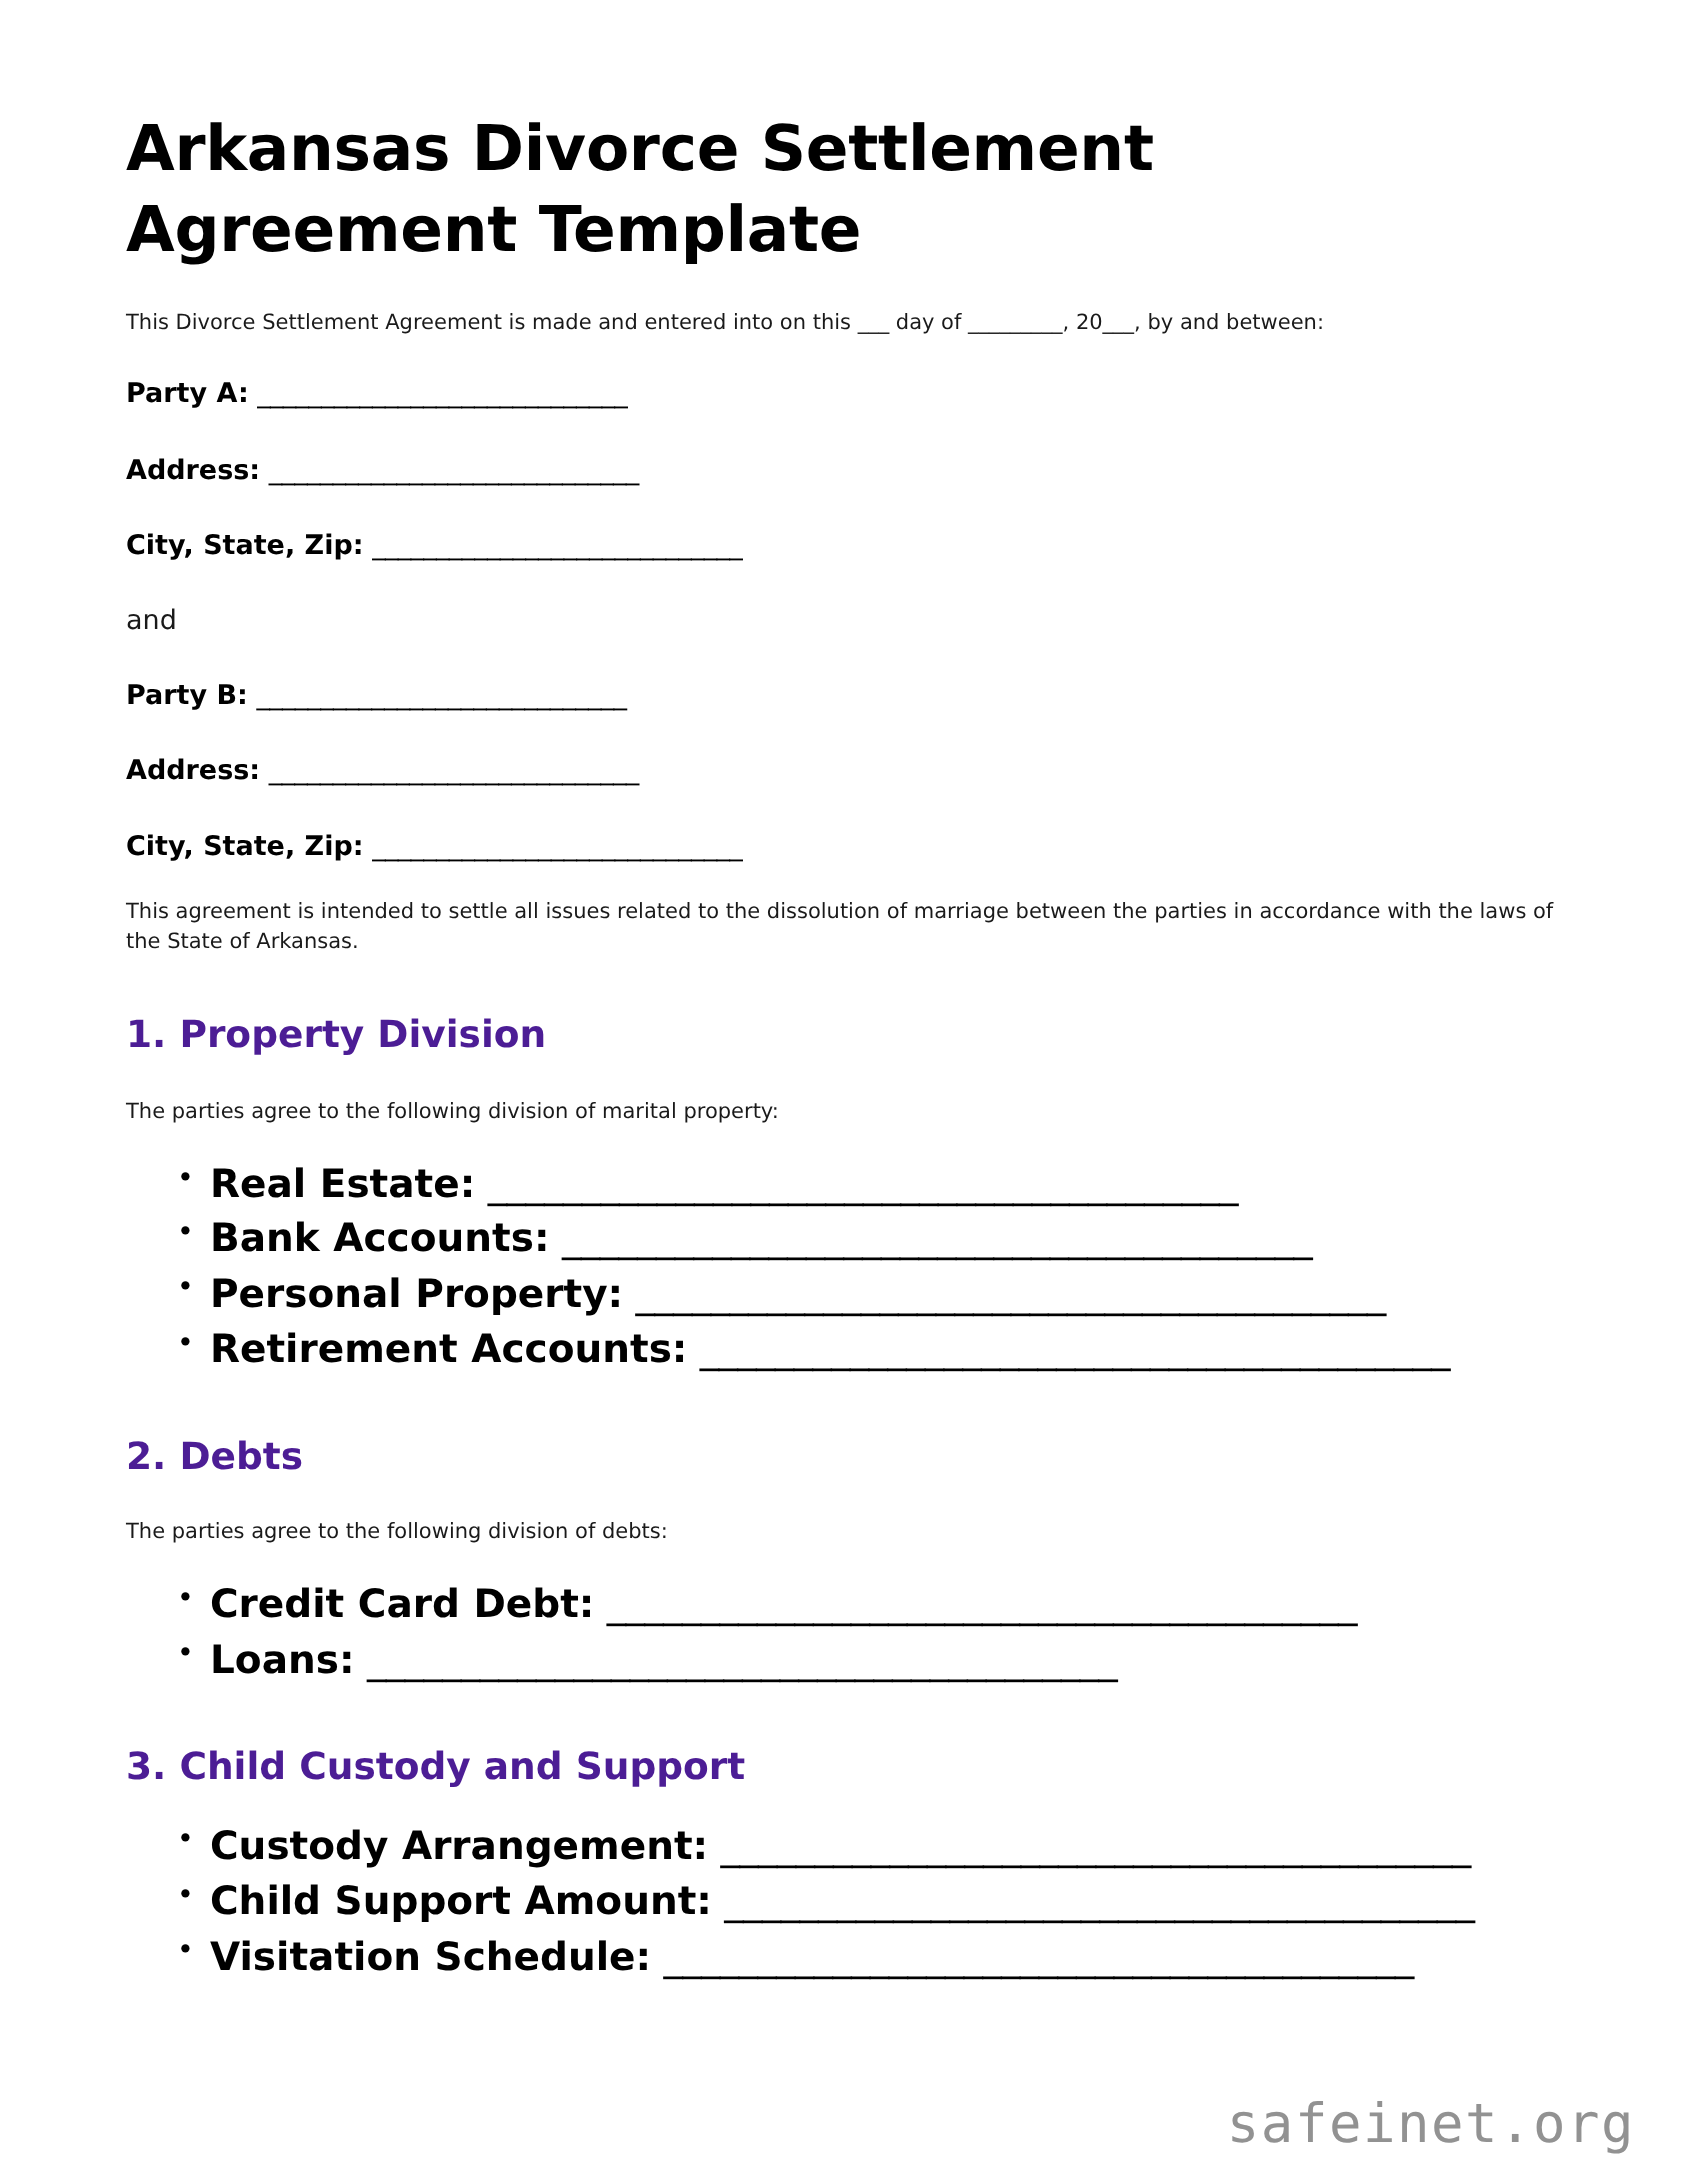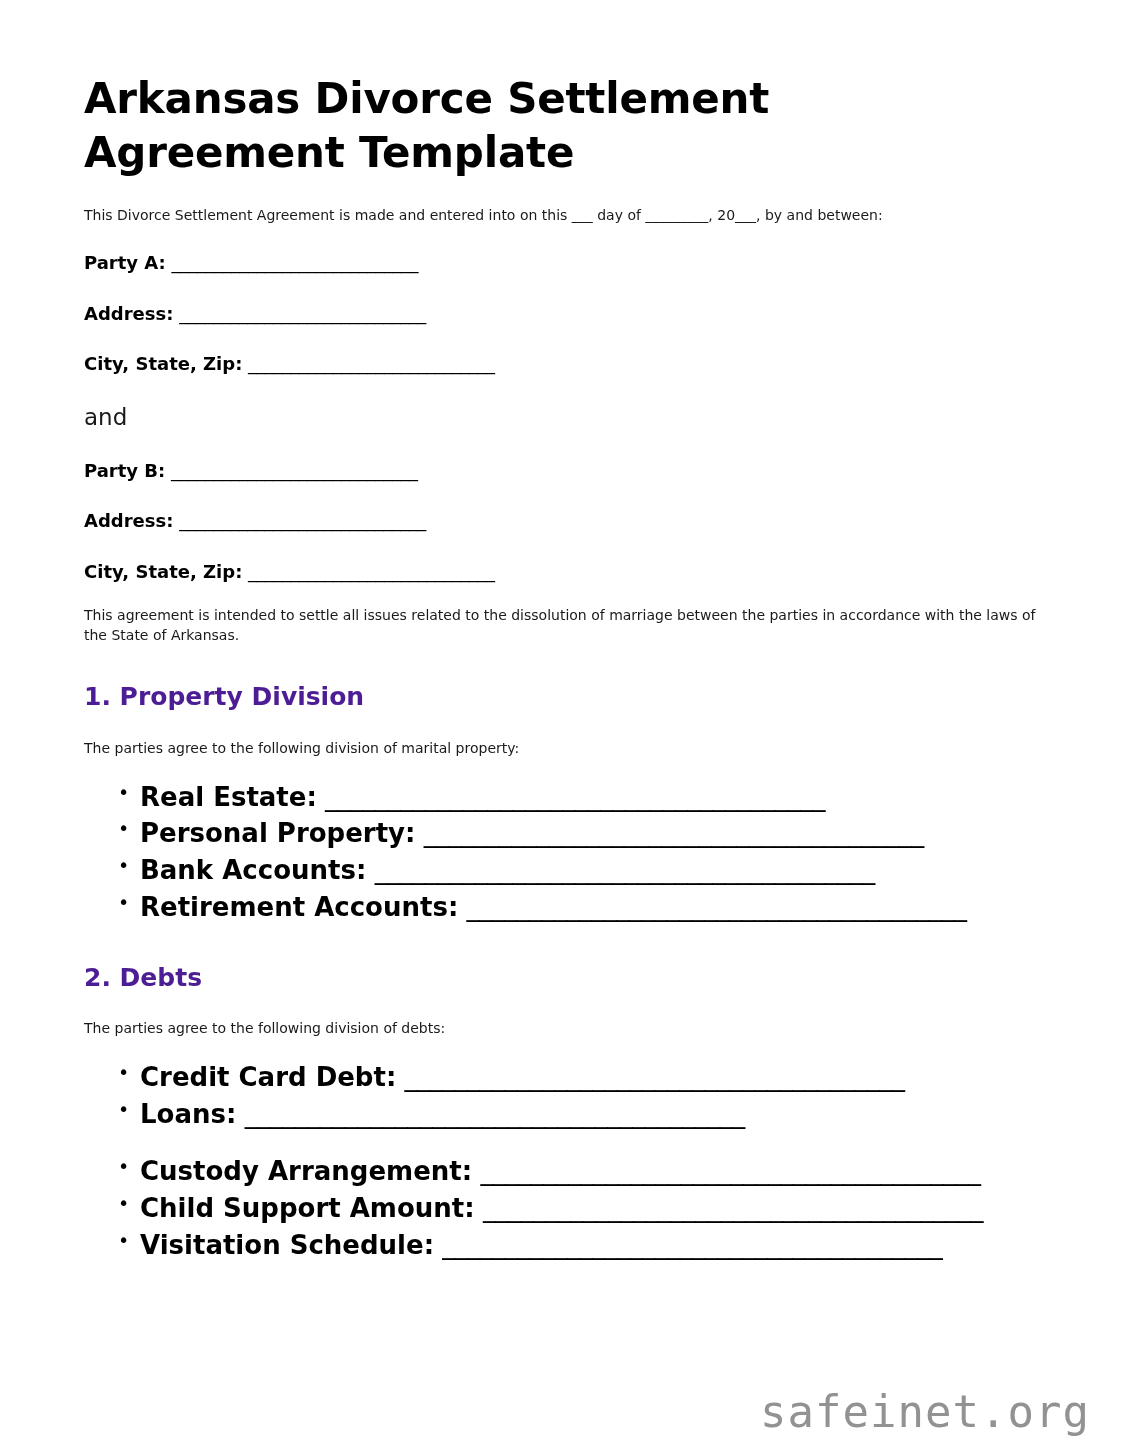--- a/index.html
+++ b/index.html
@@ -56,21 +56,21 @@
   .field-label {
     font-weight: bold;
     color: #000;
   }
   .blank {
     letter-spacing: -0.5px;
     color: #000;
     font-weight: normal;
   }
   .and-line {
-    font-size: 23px;
+    font-size: 18px;
     line-height: 1.4;
     padding-top: 25px;
     color: #1a1a1a;
   }
 
   
   .section-heading {
     font-size: 25px;
     font-weight: bold;
     line-height: 1.25;
@@ -105,21 +105,21 @@
   ul.bullets li .item-label {
     font-weight: bold;
   }
 
   
   .watermark {
     position: absolute;
     right: 34px;
     bottom: 18px;
     font-family: "DejaVu Sans Mono", monospace;
-    font-size: 44px;
+    font-size: 36px;
     letter-spacing: 1px;
     color: #8d8d8d;
     opacity: 0.95;
     user-select: none;
   }
 </style>
 </head>
 <body>
 
 <div class="page">
@@ -163,25 +163,25 @@
   <p class="para tight">This agreement is intended to settle all issues related to the dissolution of marriage between the parties in accordance with the laws of the State of Arkansas.</p>
 
   <h2 class="section-heading">1. Property Division</h2>
   <p class="para">The parties agree to the following division of marital property:</p>
   <ul class="bullets">
     <li>
       <span class="item-label">Real Estate:</span>
       <span class="blank">________________________________________</span>
     </li>
     <li>
+      <span class="item-label">Bank Accounts:</span>
+      <span class="blank">________________________________________</span>
+    </li>
+    <li>
       <span class="item-label">Personal Property:</span>
-      <span class="blank">________________________________________</span>
-    </li>
-    <li>
-      <span class="item-label">Bank Accounts:</span>
       <span class="blank">________________________________________</span>
     </li>
     <li>
       <span class="item-label">Retirement Accounts:</span>
       <span class="blank">________________________________________</span>
     </li>
   </ul>
 
   <h2 class="section-heading">2. Debts</h2>
   <p class="para">The parties agree to the following division of debts:</p>
@@ -189,20 +189,21 @@
     <li>
       <span class="item-label">Credit Card Debt:</span>
       <span class="blank">________________________________________</span>
     </li>
     <li>
       <span class="item-label">Loans:</span>
       <span class="blank">________________________________________</span>
     </li>
   </ul>
 
+  <h2 class="section-heading">3. Child Custody and Support</h2>
   <ul class="bullets">
     <li>
       <span class="item-label">Custody Arrangement:</span>
       <span class="blank">________________________________________</span>
     </li>
     <li>
       <span class="item-label">Child Support Amount:</span>
       <span class="blank">________________________________________</span>
     </li>
     <li>

